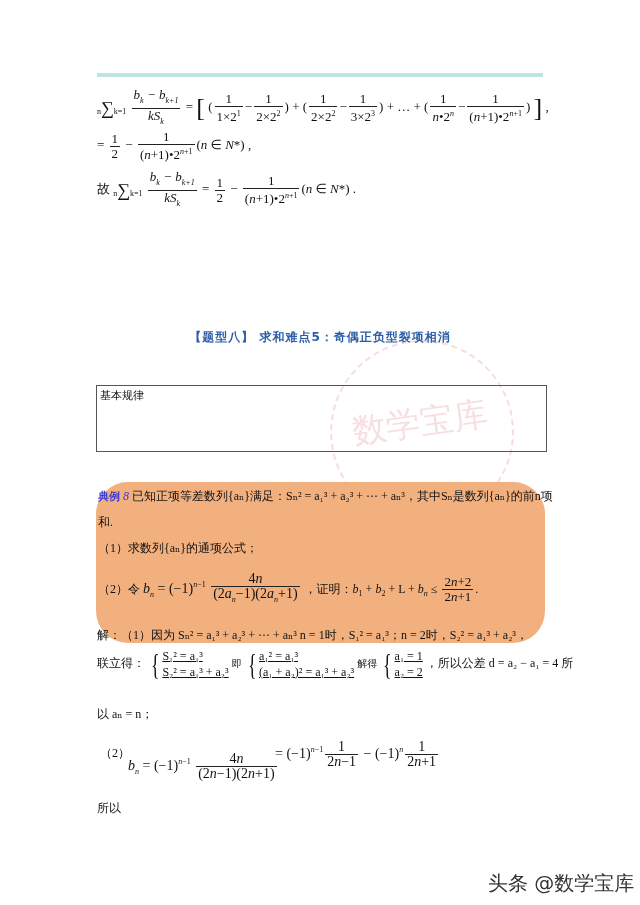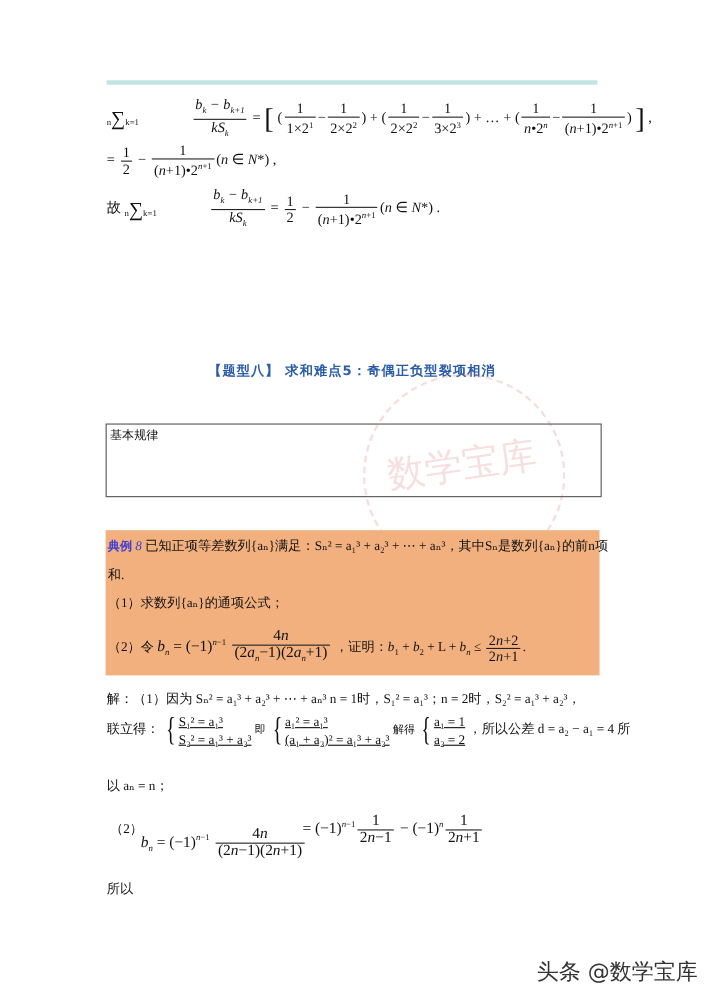--- a/index.html
+++ b/index.html
@@ -6,32 +6,32 @@
   body { width:640px; height:905px; background:#ffffff; position:relative; overflow:hidden;
          font-family:"Liberation Serif", "DejaVu Serif", serif; color:#111; }
   .abs { position:absolute; }
   .rule { left:97px; top:73px; width:446px; height:4px; background:#bfe4e2; }
   .math { font-family:"Liberation Serif", serif; font-size:13px; white-space:nowrap; }
   .frac { display:inline-block; vertical-align:middle; text-align:center; margin:0 2px; }
   .frac > span { display:block; line-height:14px; padding:0 2px; }
   .frac > span.num { border-bottom:1px solid #222; }
   .sum { display:inline-block; vertical-align:middle; text-align:center; font-size:8px; line-height:8px; }
   .sum .sig { font-size:18px; line-height:18px; }
-  .it { font-style:italic;margin-left:44px; }
+  .it { font-style:italic; }
   sup, sub { font-size:8px; }
   .title { left:0; width:640px; top:329px; text-align:center; font-size:12px; font-weight:bold;
            color:#2a5ca8; font-family:"DejaVu Sans", sans-serif; letter-spacing:1px; }
   .rulebox { left:96px; top:385px; width:449px; height:65px; border:1px solid #555; background:transparent; }
   .rulebox .h { position:absolute; left:3px; top:2px; font-size:11px; font-family:"DejaVu Sans", sans-serif; }
   .rulebox .b { position:absolute; left:3px; top:22px; font-size:11px; font-family:"DejaVu Sans", sans-serif; white-space:nowrap; }
   .watermark { left:330px; top:340px; width:180px; height:180px; border-radius:50%;
                border:2px dashed rgba(220,120,120,0.25); }
   .watermark-text { left:335px; top:400px; width:170px; text-align:center; font-size:34px;
                     color:rgba(220,110,110,0.22); font-family:"DejaVu Sans", sans-serif; transform:rotate(-8deg); }
-  .example { left:96px; top:482px; width:449px; height:132px; background:#f2b07f; }
+  .example { left:96px; top:482px; width:449px; height:161px; background:#f2b07f;border-radius:32px; }
   .example .line { position:absolute; left:2px; font-size:12px; white-space:nowrap; }
   .ex-label { color:#3b3bd6; font-weight:bold; font-family:"DejaVu Sans", sans-serif; font-size:11px; }
   .ex-num { color:#3b3bd6; font-style:italic; }
   .sol { font-size:12px; white-space:nowrap; }
   .brace { display:inline-block; vertical-align:middle; font-size:30px; line-height:30px; transform:scaleX(0.6); }
   .sys { display:inline-block; vertical-align:middle; line-height:16px; font-size:12px;text-decoration:underline; }
   .footer { left:488px; top:870px; font-size:20px; color:#333; font-family:"DejaVu Sans", sans-serif; }
 </style>
 </head>
 <body>

